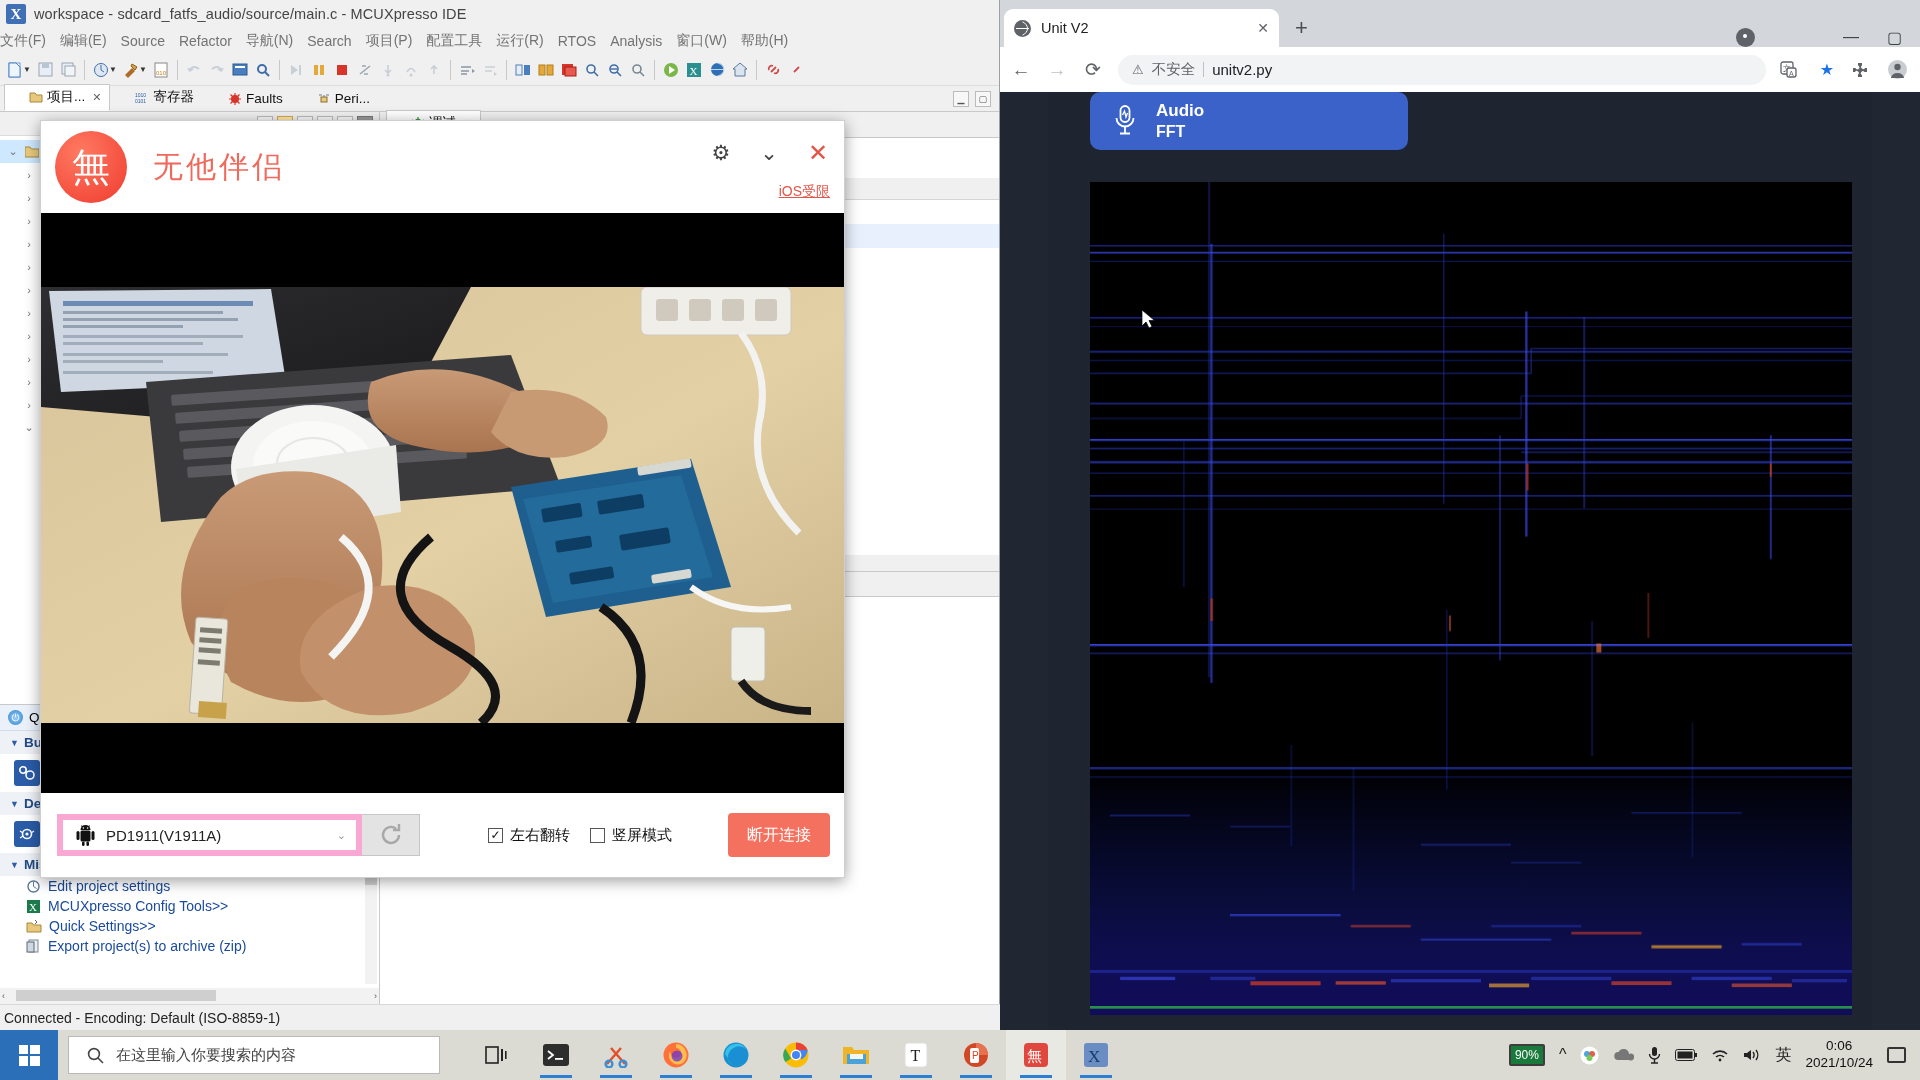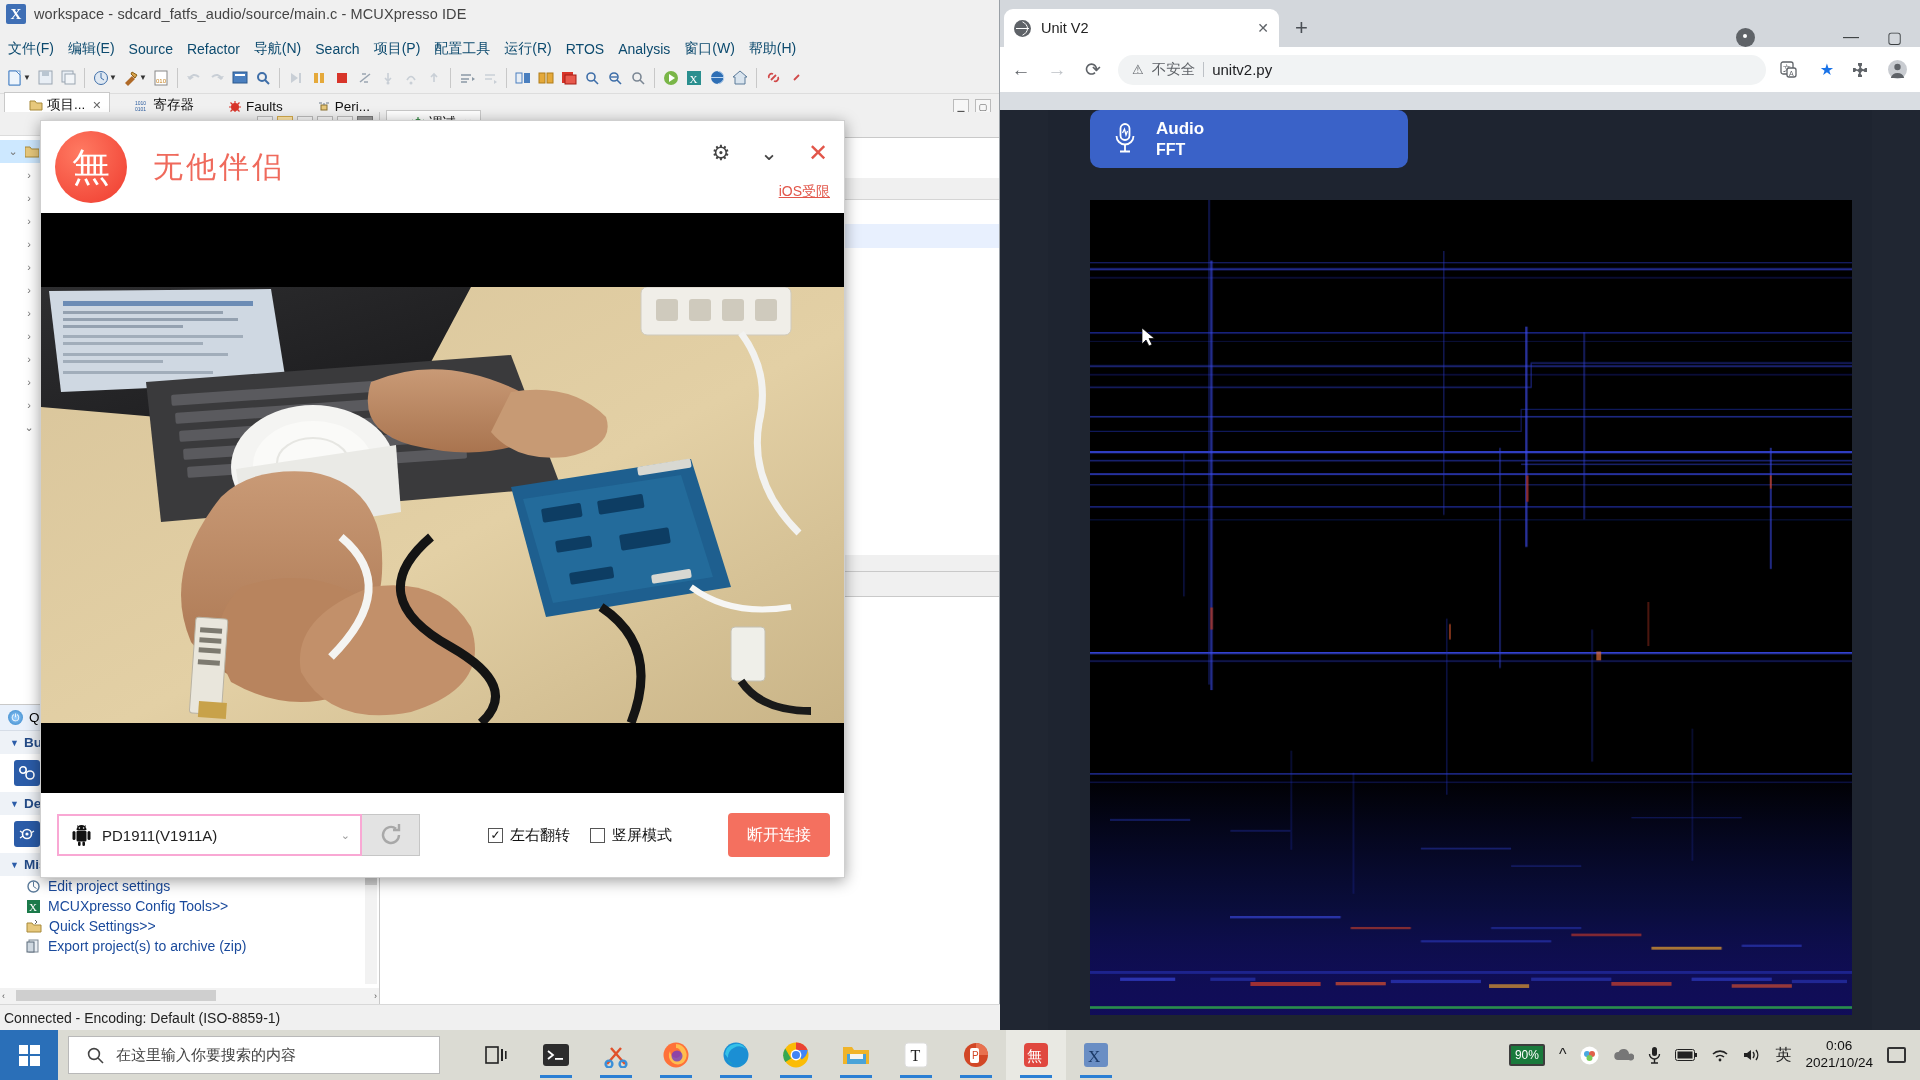--- a/index.html
+++ b/index.html
@@ -24,23 +24,22 @@
   .xpresso-logo {
     width: 20px; height: 20px; background: #3f6fb5; color: #fff;
     display: flex; align-items: center; justify-content: center;
     font-size: 15px; font-weight: bold; border-radius: 2px;
     font-family: "Liberation Serif", serif;
   }
   .ide-title-text { font-size: 14.5px; color: #444; letter-spacing: .1px; }
 
   .ide-menubar {
     height: 26px; display: flex; align-items: center;
-    font-size: 14px; color: #0c4a6e; padding-left: 8px; gap: 14px;
+    font-size: 14px; color: #737373; padding-left: 0; gap: 14px;
     background: #f0f0f0;
-    margin-top: 8px;
   }
   .ide-menubar span { cursor: default; white-space: nowrap; }
 
   .ide-toolbar {
     height: 32px; display: flex; align-items: center; gap: 1px;
     padding: 0 4px; background: #f0f0f0;
     border-bottom: 1px solid #ddd;
   }
   .tb-ico {
     width: 22px; height: 24px; display: flex; align-items: center;
@@ -161,21 +160,21 @@
   .mr-screen {
     position: absolute; left: 0; top: 92px; width: 805px; height: 582px;
     background: #000; overflow: hidden;
   }
   .mr-photo { position: absolute; left: 0; top: 74px; width: 805px; height: 436px; overflow: hidden; }
   .mr-bottom {
     position: absolute; left: 0; bottom: 0; width: 805px; height: 84px;
     background: #fff; display: flex; align-items: center; padding: 0 16px; gap: 0;
   }
   .dev-select {
-    width: 305px; height: 42px; border: 2px solid #f9a8d4; background: #fff;
+    width: 305px; height: 42px; border: 6px solid #f9a8d4; background: #fff;
     display: flex; align-items: center; gap: 10px; padding-left: 12px;
     font-size: 15px; color: #222; position: relative;
   }
   .andy { width: 21px; height: 22px; position: relative; }
   .sel-caret { position: absolute; right: 10px; color: #9a9a9a; font-size: 11px; }
   .refresh-btn {
     width: 58px; height: 42px; background: #e3e3e3; border: 1px solid #c6c6c6;
     border-left: none; display: flex; align-items: center; justify-content: center;
     color: #a8a8a8; font-size: 25px;
   }
@@ -214,21 +213,21 @@
   .cr-omni {
     flex: 1; height: 30px; background: #f1f3f4; border-radius: 16px;
     display: flex; align-items: center; padding: 0 14px; gap: 8px; font-size: 15px; color: #202124;
   }
   .cr-warn { font-size: 13px; color: #5f6368; }
   .cr-notsecure { color: #5f6368; font-size: 14.5px; }
   .cr-divider { width: 1px; height: 15px; background: #bdc1c6; }
   .cr-right-ico { font-size: 16px; color: #5f6368; width: 22px; text-align: center; }
   .cr-star { color: #1a73e8; }
 
-  .cr-page { position: absolute; left: 0; top: 92px; right: 0; bottom: 0; background: #202632; margin-top: 18px; }
+  .cr-page { position: absolute; left: 0; top: 92px; right: 0; bottom: 0; background: #202632; }
   .cr-page-inner { position: absolute; left: 48px; top: 0; right: 48px; bottom: 0; background: #1e2430; }
   .audio-card {
     position: absolute; left: 42px; top: 0px; width: 318px; height: 58px;
     background: #3a62c8; border-radius: 10px; display: flex; align-items: center; gap: 18px;
     padding-left: 22px; color: #fff;
   }
   .mic-ico { width: 26px; height: 34px; position: relative; }
   .audio-txt-a { font-size: 17px; font-weight: bold; line-height: 1.25; }
   .audio-txt-b { font-size: 16px; font-weight: bold; line-height: 1.25; }
   .spectro {

